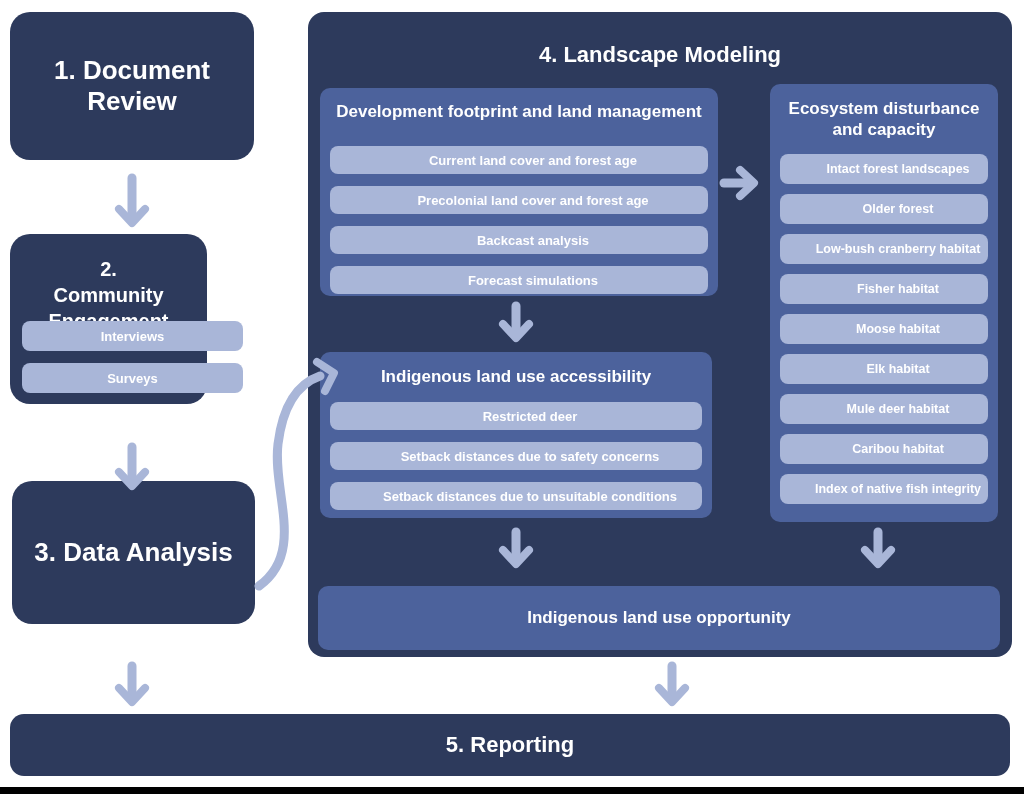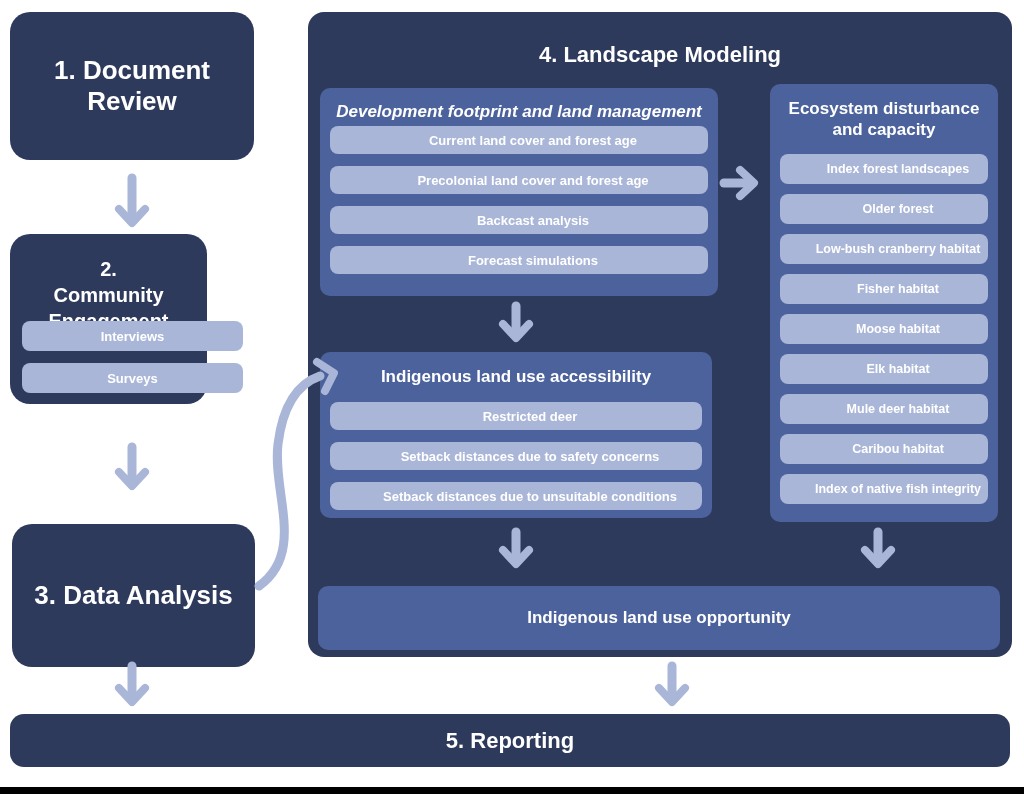--- a/index.html
+++ b/index.html
@@ -45,39 +45,39 @@
   .panel{
     position:absolute;background:var(--c-panel);border-radius:10px;
     display:flex;flex-direction:column;align-items:center;
   }
   .panel .panel-title{
     color:var(--c-text);font-weight:700;font-size:17px;text-align:center;line-height:1.25;
   }
   .panel .pill{width:calc(100% - 20px);flex:0 0 auto;padding-left:28px;}
 
   .panel-dev{left:12px;top:76px;width:398px;height:208px;padding-top:13px;}
-  .panel-dev .panel-title{margin-bottom:4px;font-style:italic;}
+  .panel-dev .panel-title{margin-bottom:24px;}
   .panel-dev .pill{height:28px;margin-bottom:12px;}
 
   .panel-eco{left:462px;top:72px;width:228px;height:438px;padding-top:14px;}
   .panel-eco .panel-title{margin-bottom:13px;text-align:center;}
   .panel-eco .pill{height:30px;margin-bottom:10px;font-size:12.5px;}
 
   .panel-acc{left:12px;top:340px;width:392px;height:166px;padding-top:14px;}
   .panel-acc .panel-title{margin-bottom:15px;}
   .panel-acc .pill{height:28px;margin-bottom:12px;}
 
   .opportunity{
     position:absolute;left:10px;top:574px;width:682px;height:64px;
     background:var(--c-panel);border-radius:10px;color:var(--c-text);
     font-weight:700;font-size:17px;display:flex;align-items:center;justify-content:center;
   }
 
   .reporting{
-    position:absolute;left:10px;top:714px;width:1000px;height:53px;
+    position:absolute;left:10px;top:714px;width:1000px;height:62px;
     background:var(--c-navy);border-radius:14px;color:var(--c-text);
     font-weight:700;font-size:22px;display:flex;align-items:center;justify-content:center;
   }
 
   .bottom-rule{position:absolute;left:0;top:787px;width:1024px;height:7px;background:var(--c-rule);}
 
   svg.arrows{position:absolute;left:0;top:0;width:1024px;height:794px;pointer-events:none;}
   .arrow-stem{stroke:var(--c-arrow);stroke-width:9;fill:none;stroke-linecap:round;}
   .arrow-head{stroke:var(--c-arrow);fill:none;stroke-width:8;stroke-linecap:round;stroke-linejoin:round;}
 </style>
@@ -89,38 +89,38 @@
   <div class="navy-box" style="left:10px;top:12px;width:244px;height:148px;">
     <span class="step-label">1. Document Review</span>
   </div>
 
   <div class="navy-box community" style="left:10px;top:234px;width:197px;height:170px;">
     <div class="title">2. Community Engagement</div>
     <div class="pill" style="top:87px;">Interviews</div>
     <div class="pill" style="top:129px;">Surveys</div>
   </div>
 
-  <div class="navy-box" style="left:12px;top:524px;width:243px;height:143px;text-align:center;">
+  <div class="navy-box" style="left:12px;top:481px;width:243px;height:143px;text-align:center;">
     <span class="step-label">3. Data Analysis</span>
   </div>
 
   <div class="lm-container">
     <div class="lm-title">4. Landscape Modeling</div>
 
     <div class="panel panel-dev">
       <div class="panel-title">Development footprint and land management</div>
       <div class="pill">Current land cover and forest age</div>
       <div class="pill">Precolonial land cover and forest age</div>
       <div class="pill">Backcast analysis</div>
       <div class="pill">Forecast simulations</div>
     </div>
 
     <div class="panel panel-eco">
       <div class="panel-title" style="width:200px;">Ecosystem disturbance and capacity</div>
-      <div class="pill">Index forest landscapes</div>
+      <div class="pill">Intact forest landscapes</div>
       <div class="pill">Older forest</div>
       <div class="pill">Low-bush cranberry habitat</div>
       <div class="pill">Fisher habitat</div>
       <div class="pill">Moose habitat</div>
       <div class="pill">Elk habitat</div>
       <div class="pill">Mule deer habitat</div>
       <div class="pill">Caribou habitat</div>
       <div class="pill">Index of native fish integrity</div>
     </div>
 

